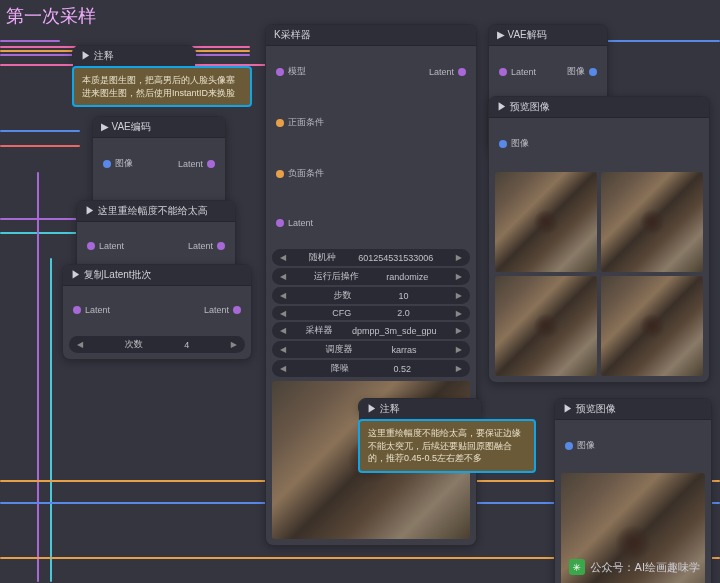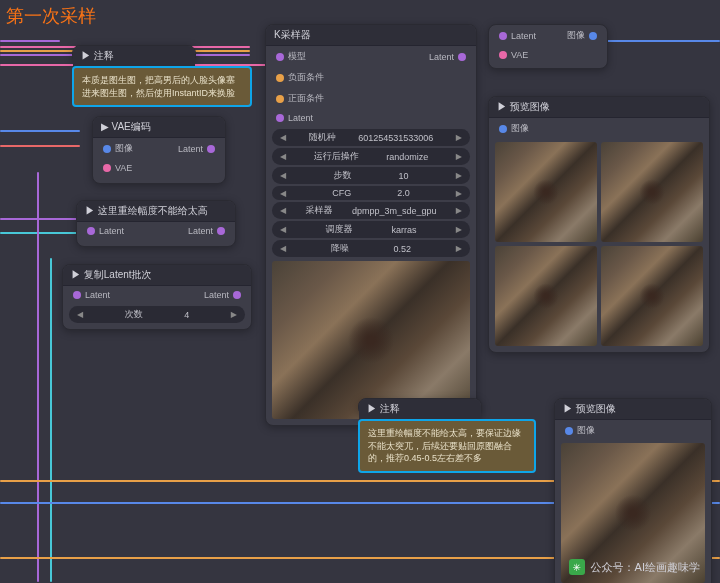--- a/index.html
+++ b/index.html
@@ -1,22 +1,22 @@
 <!DOCTYPE html>
 <html><head>
 <meta charset="utf-8">
 <style>
 *{box-sizing:border-box;margin:0;padding:0;font-family:-apple-system,sans-serif}
 body{background:#353540;width:720px;height:583px;overflow:hidden;position:relative;color:#c8c8d0;font-size:10px}
-.title{position:absolute;top:4px;left:6px;font-size:18px;color:#f97316;font-weight:500}
+.title{position:absolute;top:4px;left:6px;font-size:18px;color:#f0abfc;font-weight:500}
 .wire{position:absolute;height:2px;z-index:0;border-radius:2px}
 .node{position:absolute;background:#3d3d48;border:1px solid #2a2a32;border-radius:8px;z-index:2;box-shadow:0 2px 8px rgba(0,0,0,.3)}
 .node-hdr{background:#2e2e38;border-radius:7px 7px 0 0;padding:3px 8px;font-size:10px;color:#d0d0d8;border-bottom:1px solid #252530}
 .tooltip{position:absolute;background:#6a5a38;border:2px solid #0ea5e9;border-radius:4px;padding:6px 8px;color:#e8e0c8;font-size:9px;line-height:1.4;z-index:5;max-width:180px}
-.port{display:flex;align-items:center;padding:4px 6px;font-size:9px;color:#b8b8c0}
+.port{display:flex;align-items:center;padding:19px 6px;font-size:9px;color:#b8b8c0}
 .port-l{justify-content:flex-start}
 .port-r{justify-content:flex-end}
 .dot{width:8px;height:8px;border-radius:50%;display:inline-block;margin:0 4px}
 .d-purple{background:#a868d8}
 .d-pink{background:#e868a8}
 .d-orange{background:#e8a048}
 .d-cyan{background:#48c8d8}
 .d-blue{background:#5888e8}
 .param{background:#2a2a34;border-radius:10px;margin:2px 6px;padding:2px 8px;display:flex;justify-content:space-between;align-items:center;font-size:9px;color:#c0c0c8}
 .param .arr{color:#888;font-size:8px}
@@ -115,25 +115,25 @@
         <span class="dot d-purple"></span>
         <span>模型</span>
       </div>
     <div class="port port-r">
         <span>Latent</span>
         <span class="dot d-purple"></span>
       </div>
   </div>
   <div class="port port-l">
       <span class="dot d-orange"></span>
+      <span>正面条件</span>
+    </div>
+  <div class="port port-l">
+      <span class="dot d-orange"></span>
       <span>负面条件</span>
-    </div>
-  <div class="port port-l">
-      <span class="dot d-orange"></span>
-      <span>正面条件</span>
     </div>
   <div class="port port-l">
       <span class="dot d-purple"></span>
       <span>Latent</span>
     </div>
   <div id="ks-params">
       <div class="param">
         <span class="arr">◀</span>
         <span>随机种</span>
         <span>601254531533006</span>
@@ -173,20 +173,21 @@
         <span class="arr">◀</span>
         <span>降噪</span>
         <span>0.52</span>
         <span class="arr">▶</span>
       </div>
     </div>
   <div class="img-prev" style="margin:4px 6px 6px;height:158px"></div>
 </div>
 
 <div class="node" style="left:488px;top:24px;width:120px">
+  <div class="node-hdr">▶ VAE解码</div>
   <div class="ports-row">
     <div class="port port-l">
         <span class="dot d-purple"></span>
         <span>Latent</span>
       </div>
     <div class="port port-r">
         <span>图像</span>
         <span class="dot d-blue"></span>
       </div>
   </div>

